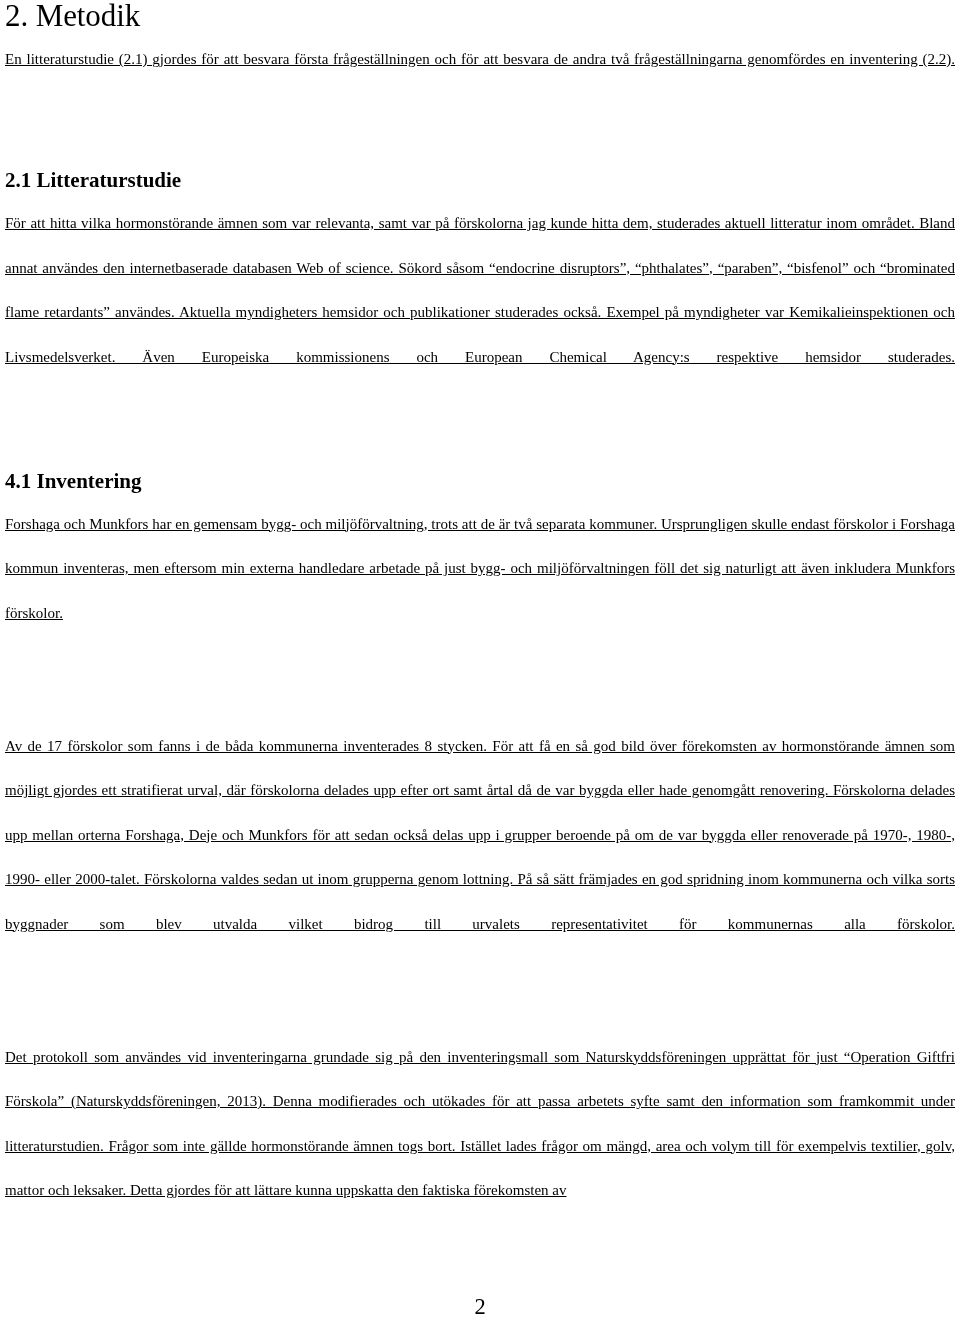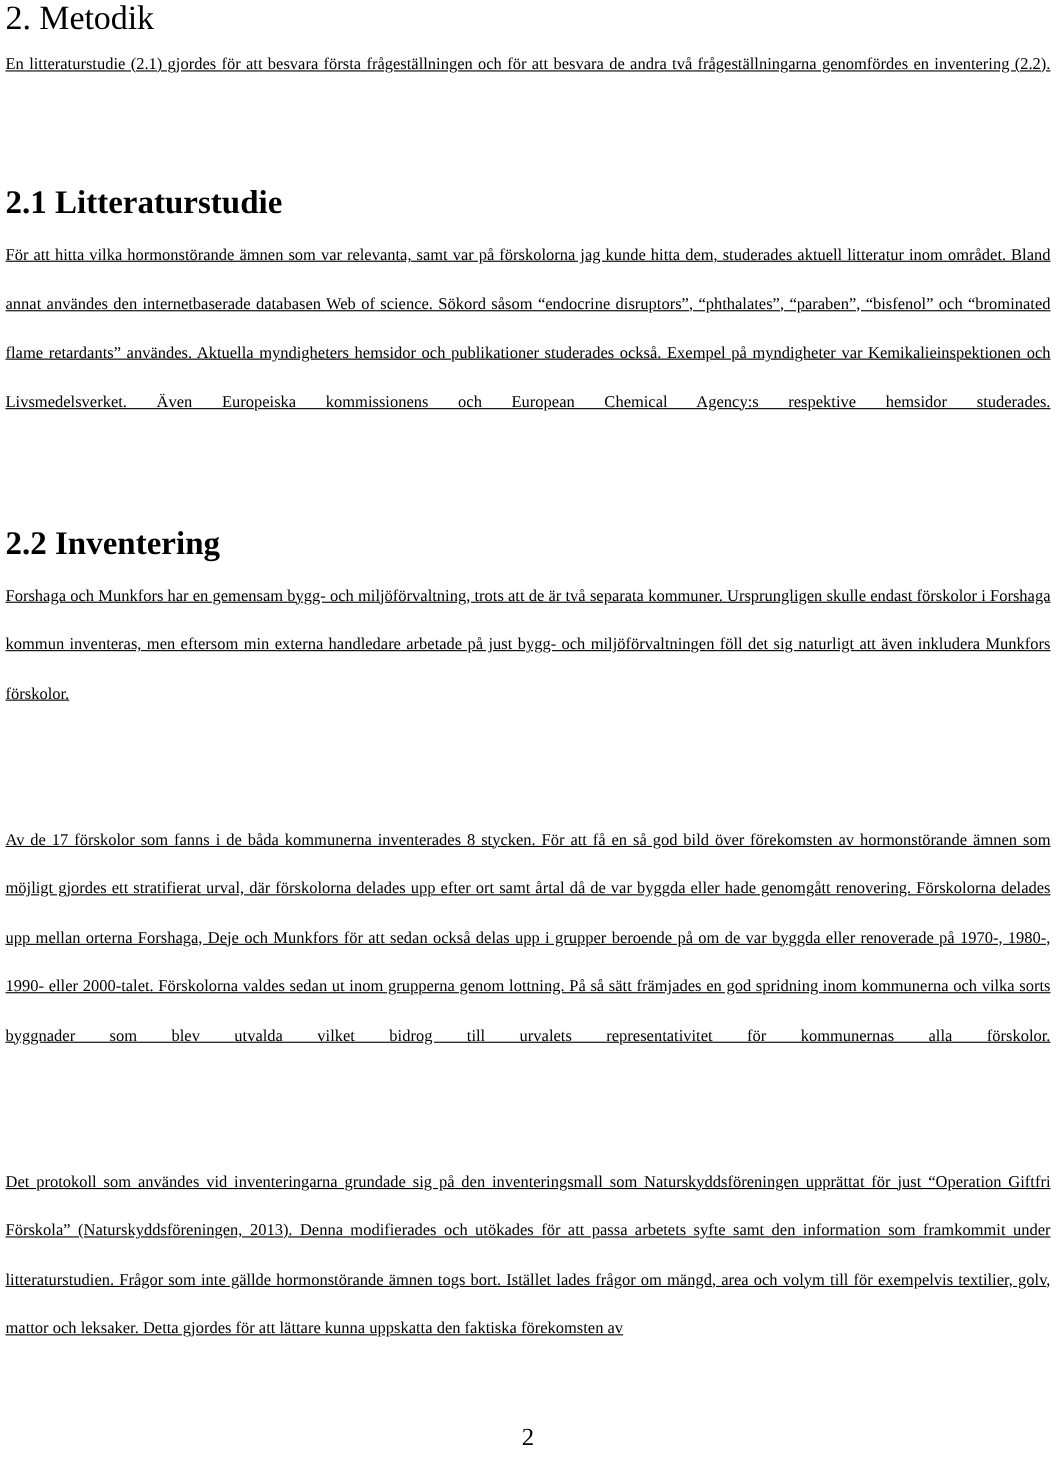--- a/index.html
+++ b/index.html
@@ -27,21 +27,21 @@
     width: 950px;
   }
   h1.section-title {
     font-size: 31px;
     font-weight: normal;
     line-height: 1.0;
     margin: 0 0 6px 0;
     letter-spacing: -0.1px;
   }
   h2.subsection-title {
-    font-size: 30px;
+    font-size: 21px;
     font-weight: bold;
     line-height: 1.0;
     margin: 0 0 10px 0;
   }
   p.body-text {
     font-size: 15px;
     line-height: 44.5px;
     text-align: justify;
     text-justify: inter-word;
     margin: 0;
@@ -80,21 +80,21 @@
     <p class="body-text">En litteraturstudie (2.1) gjordes för att besvara första frågeställningen och för att besvara de andra två frågeställningarna genomfördes en inventering (2.2).</p>
 
     <div class="gap-md"></div>
 
     <h2 class="subsection-title">2.1 Litteraturstudie</h2>
 
     <p class="body-text">För att hitta vilka hormonstörande ämnen som var relevanta, samt var på förskolorna jag kunde hitta dem, studerades aktuell litteratur inom området. Bland annat användes den internetbaserade databasen Web of science. Sökord såsom “endocrine disruptors”, “phthalates”, “paraben”, “bisfenol” och “brominated flame retardants” användes. Aktuella myndigheters hemsidor och publikationer studerades också. Exempel på myndigheter var Kemikalieinspektionen och Livsmedelsverket. Även Europeiska kommissionens och European Chemical Agency:s respektive hemsidor studerades.</p>
 
     <div class="gap-lg"></div>
 
-    <h2 class="subsection-title">2.2 Inventering</h2>
+    <h2 class="subsection-title">4.1 Inventering</h2>
 
     <p class="body-text">Forshaga och Munkfors har en gemensam bygg- och miljöförvaltning, trots att de är två separata kommuner. Ursprungligen skulle endast förskolor i Forshaga kommun inventeras, men eftersom min externa handledare arbetade på just bygg- och miljöförvaltningen föll det sig naturligt att även inkludera Munkfors förskolor.</p>
 
     <div class="gap-md"></div>
 
     <p class="body-text">Av de 17 förskolor som fanns i de båda kommunerna inventerades 8 stycken. För att få en så god bild över förekomsten av hormonstörande ämnen som möjligt gjordes ett stratifierat urval, där förskolorna delades upp efter ort samt årtal då de var byggda eller hade genomgått renovering. Förskolorna delades upp mellan orterna Forshaga, Deje och Munkfors för att sedan också delas upp i grupper beroende på om de var byggda eller renoverade på 1970-, 1980-, 1990- eller 2000-talet. Förskolorna valdes sedan ut inom grupperna genom lottning. På så sätt främjades en god spridning inom kommunerna och vilka sorts byggnader som blev utvalda vilket bidrog till urvalets representativitet för kommunernas alla förskolor.</p>
 
     <div class="gap-md"></div>
 
     <p class="body-text full-justify">Det protokoll som användes vid inventeringarna grundade sig på den inventeringsmall som Naturskyddsföreningen upprättat för just “Operation Giftfri Förskola” (Naturskyddsföreningen, 2013). Denna modifierades och utökades för att passa arbetets syfte samt den information som framkommit under litteraturstudien. Frågor som inte gällde hormonstörande ämnen togs bort. Istället lades frågor om mängd, area och volym till för exempelvis textilier, golv, mattor och leksaker. Detta gjordes för att lättare kunna uppskatta den faktiska förekomsten av</p>

